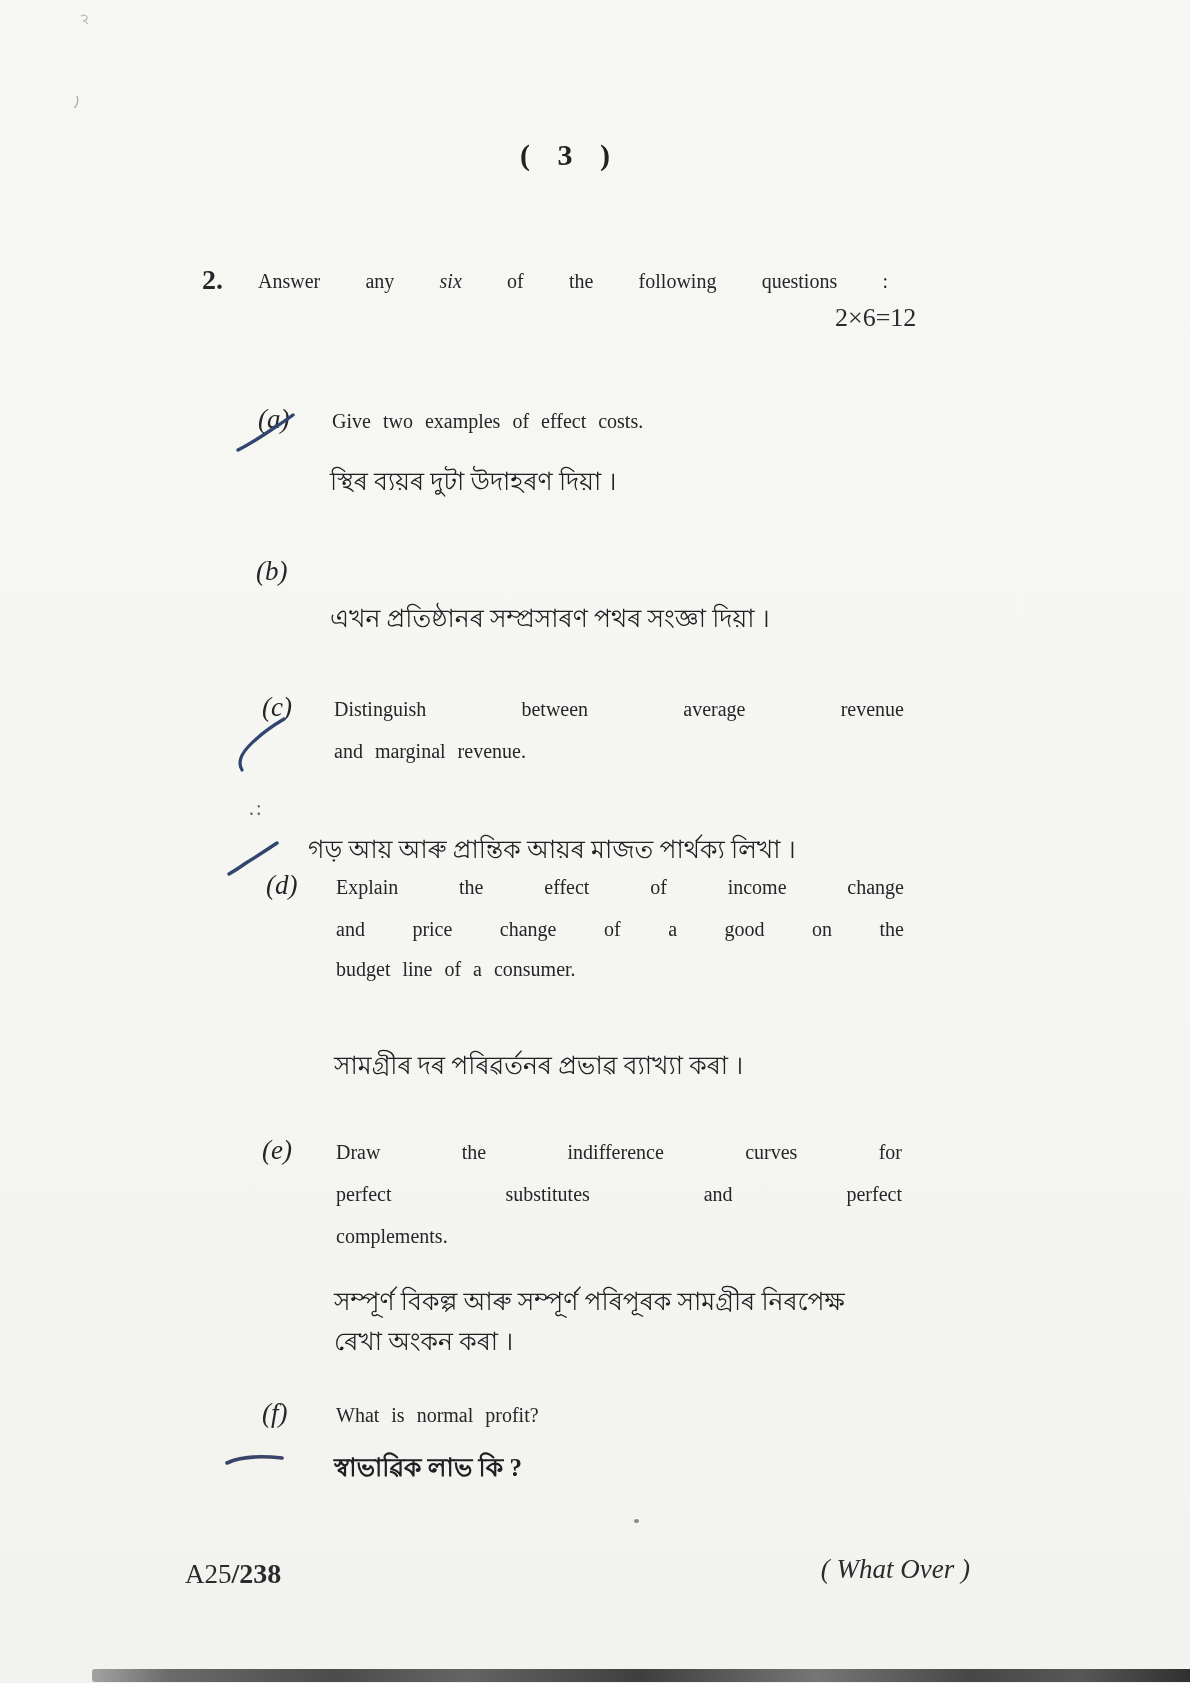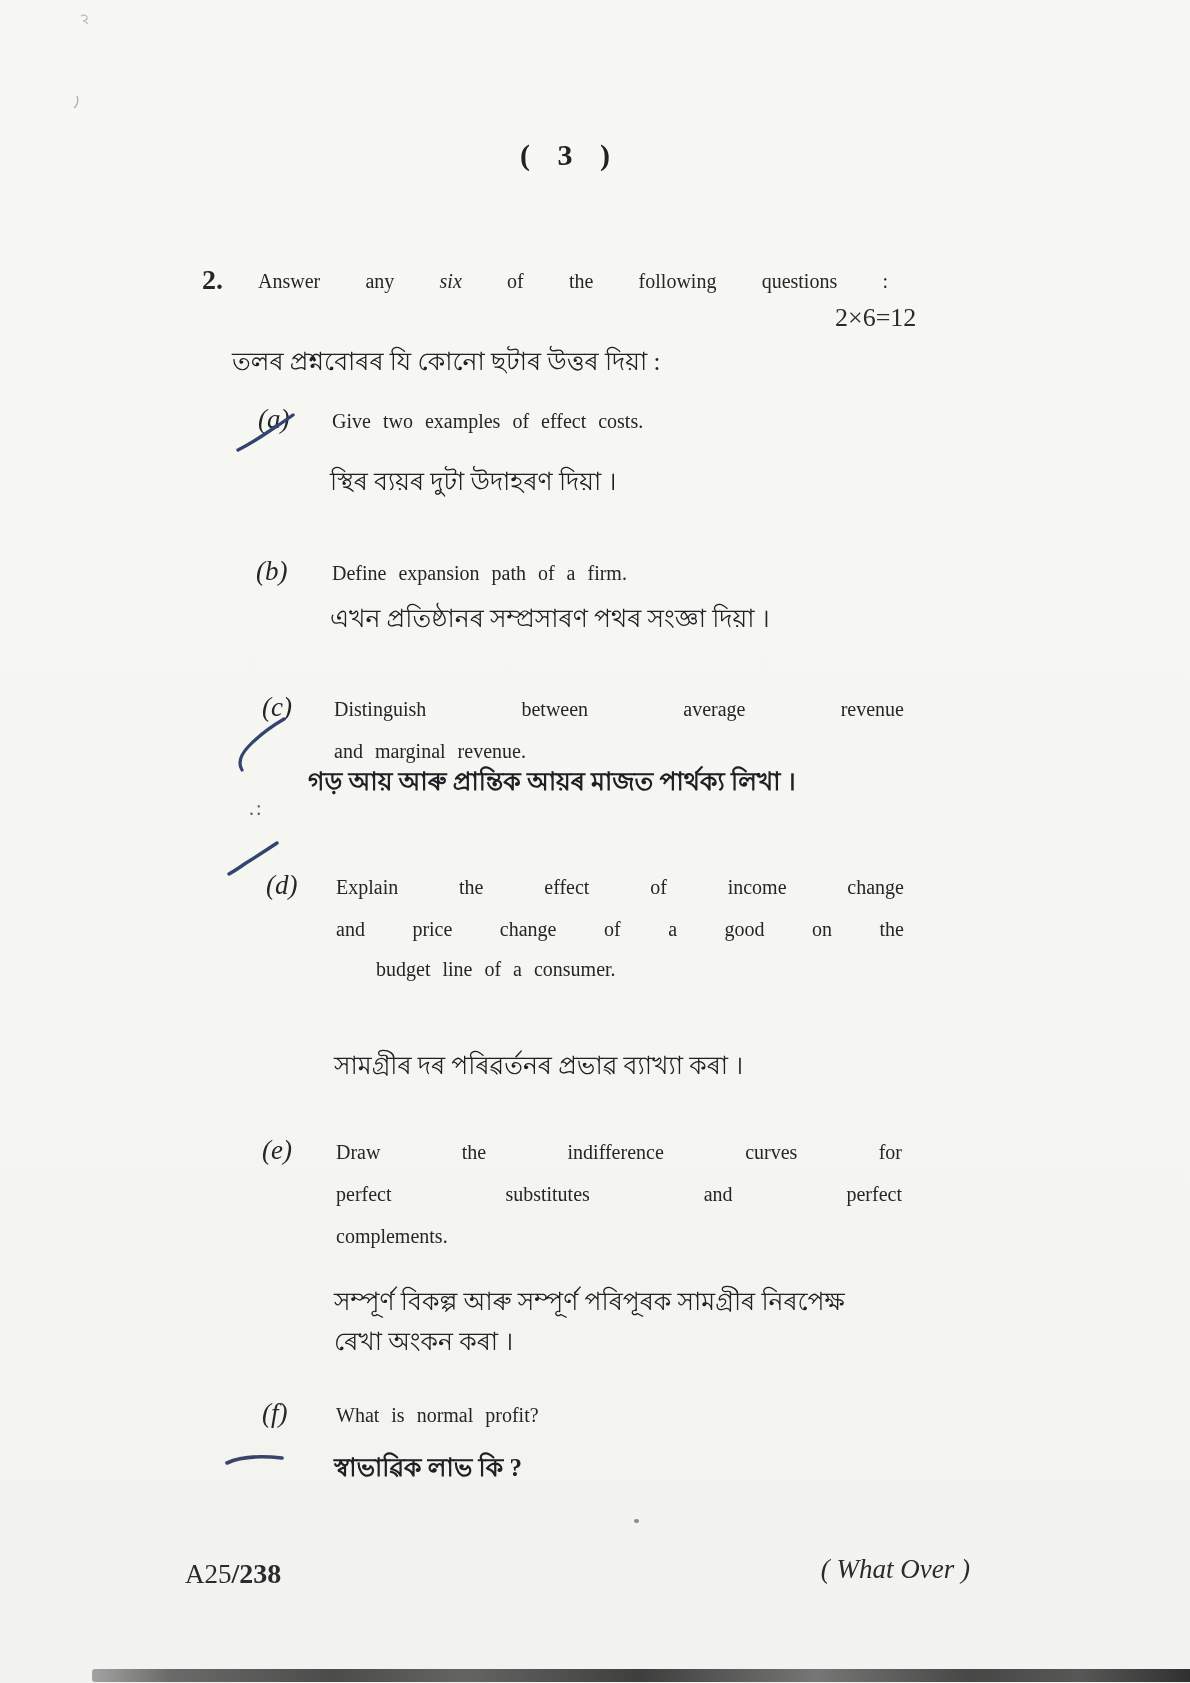--- a/index.html
+++ b/index.html
@@ -45,46 +45,44 @@
   </svg>
   <svg class="abs" style="left:72px;top:94px;" width="10" height="16" viewBox="0 0 10 16">
     <path d="M5,2 Q7,7 4,12 Q3,14 2,13" stroke="#848b94" stroke-width="1.3" fill="none" opacity="0.7"></path>
   </svg>
 
   <div class="abs pgnum" style="left:470px;top:138px;width:200px;text-align:center;">( 3 )</div>
 
   <div class="abs qno" style="left:202px;top:264px;">2.</div>
   <div class="abs en jl" style="left:258px;top:263px;width:630px;"><span>Answer any </span><i>six</i><span> of the following questions :</span></div>
   <div class="abs marks" style="left:835px;top:303px;width:122px;">2×6=12</div>
-  <div class="abs as" style="left:232px;top:344px;">তলৰ প্ৰশ্নবোৰৰ যি কোনো ছটাৰ উত্তৰ দিয়া :</div>
 
   <div class="abs lbl" style="left:258px;top:404px;">(a)</div>
   <div class="abs en" style="left:332px;top:403px;">Give two examples of effect costs.</div>
   <svg class="abs" style="left:234px;top:410px;" width="64" height="44" viewBox="0 0 64 44">
     <path d="M4,40 Q16,34 34,22 Q48,13 59,5" stroke="#31456f" stroke-width="3.4" fill="none" stroke-linecap="round"></path>
   </svg>
   <div class="abs as" style="left:330px;top:464px;">স্থিৰ ব্যয়ৰ দুটা উদাহৰণ দিয়া ।</div>
 
   <div class="abs lbl" style="left:256px;top:556px;">(b)</div>
-  <div class="abs en" style="left:332px;top:555px;">Define expansion path of a firm.</div>
   <div class="abs as" style="left:330px;top:601px;">এখন প্ৰতিষ্ঠানৰ সম্প্ৰসাৰণ পথৰ সংজ্ঞা দিয়া ।</div>
 
   <div class="abs lbl" style="left:262px;top:692px;">(c)</div>
   <div class="abs en jl" style="left:334px;top:691px;width:570px;">Distinguish between average revenue</div>
   <div class="abs en" style="left:334px;top:733px;">and marginal revenue.</div>
   <svg class="abs" style="left:236px;top:716px;" width="54" height="58" viewBox="0 0 54 58">
     <path d="M6,54 Q0,44 12,31 Q26,16 48,3" stroke="#31456f" stroke-width="3.2" fill="none" stroke-linecap="round"></path>
   </svg>
   <div class="abs dotmark" style="left:249px;top:797px;">.:</div>
-  <div class="abs as" style="left:308px;top:764px;font-weight:bold;">গড় আয় আৰু প্ৰান্তিক আয়ৰ মাজত পাৰ্থক্য লিখা ।</div>
+  <div class="abs as" style="left:308px;top:832px;">গড় আয় আৰু প্ৰান্তিক আয়ৰ মাজত পাৰ্থক্য লিখা ।</div>
 
   <div class="abs lbl" style="left:266px;top:870px;">(d)</div>
   <div class="abs en jl" style="left:336px;top:869px;width:568px;">Explain the effect of income change</div>
   <div class="abs en jl" style="left:336px;top:911px;width:568px;">and price change of a good on the</div>
-  <div class="abs en" style="left:336px;top:951px;margin-left:40px;">budget line of a consumer.</div>
+  <div class="abs en" style="left:336px;top:951px;">budget line of a consumer.</div>
   <svg class="abs" style="left:226px;top:840px;" width="56" height="38" viewBox="0 0 56 38">
     <path d="M3,34 Q10,30 20,23 Q36,13 51,3" stroke="#31456f" stroke-width="3.4" fill="none" stroke-linecap="round"></path>
   </svg>
   <div class="abs as" style="left:334px;top:1048px;">সামগ্ৰীৰ দৰ পৰিৱৰ্তনৰ প্ৰভাৱ ব্যাখ্যা কৰা ।</div>
 
   <div class="abs lbl" style="left:262px;top:1135px;">(e)</div>
   <div class="abs en jl" style="left:336px;top:1134px;width:566px;">Draw the indifference curves for</div>
   <div class="abs en jl" style="left:336px;top:1176px;width:566px;">perfect substitutes and perfect</div>
   <div class="abs en" style="left:336px;top:1218px;">complements.</div>
   <div class="abs as" style="left:334px;top:1284px;">সম্পূৰ্ণ বিকল্প আৰু সম্পূৰ্ণ পৰিপূৰক সামগ্ৰীৰ নিৰপেক্ষ</div>

